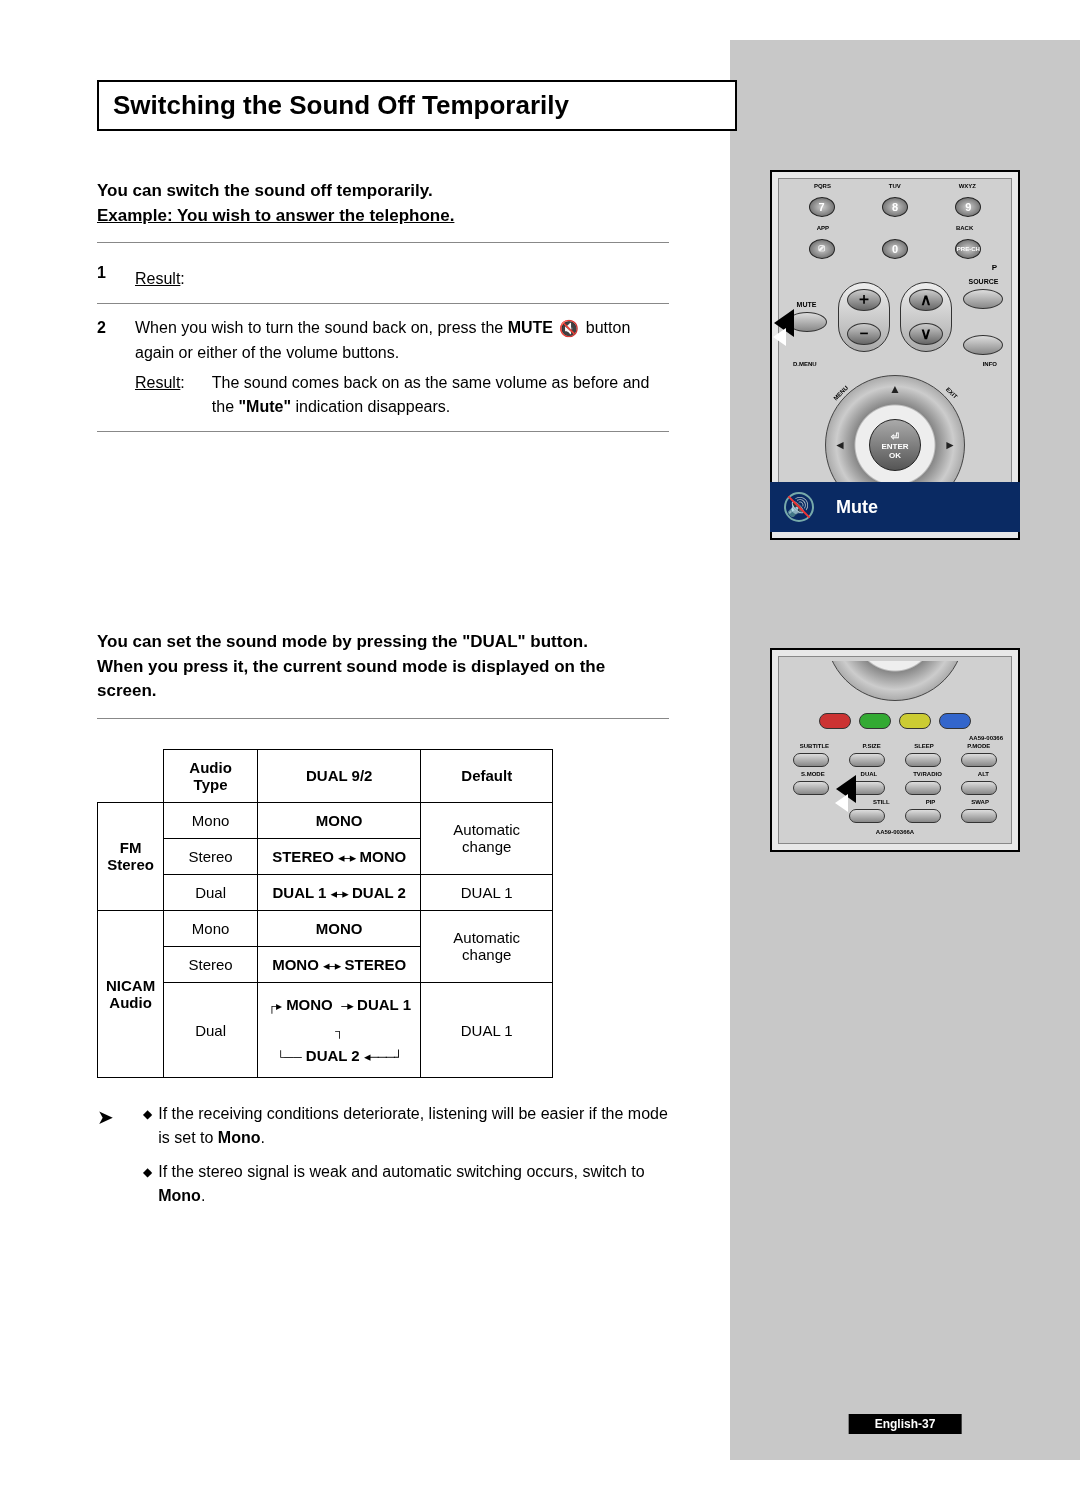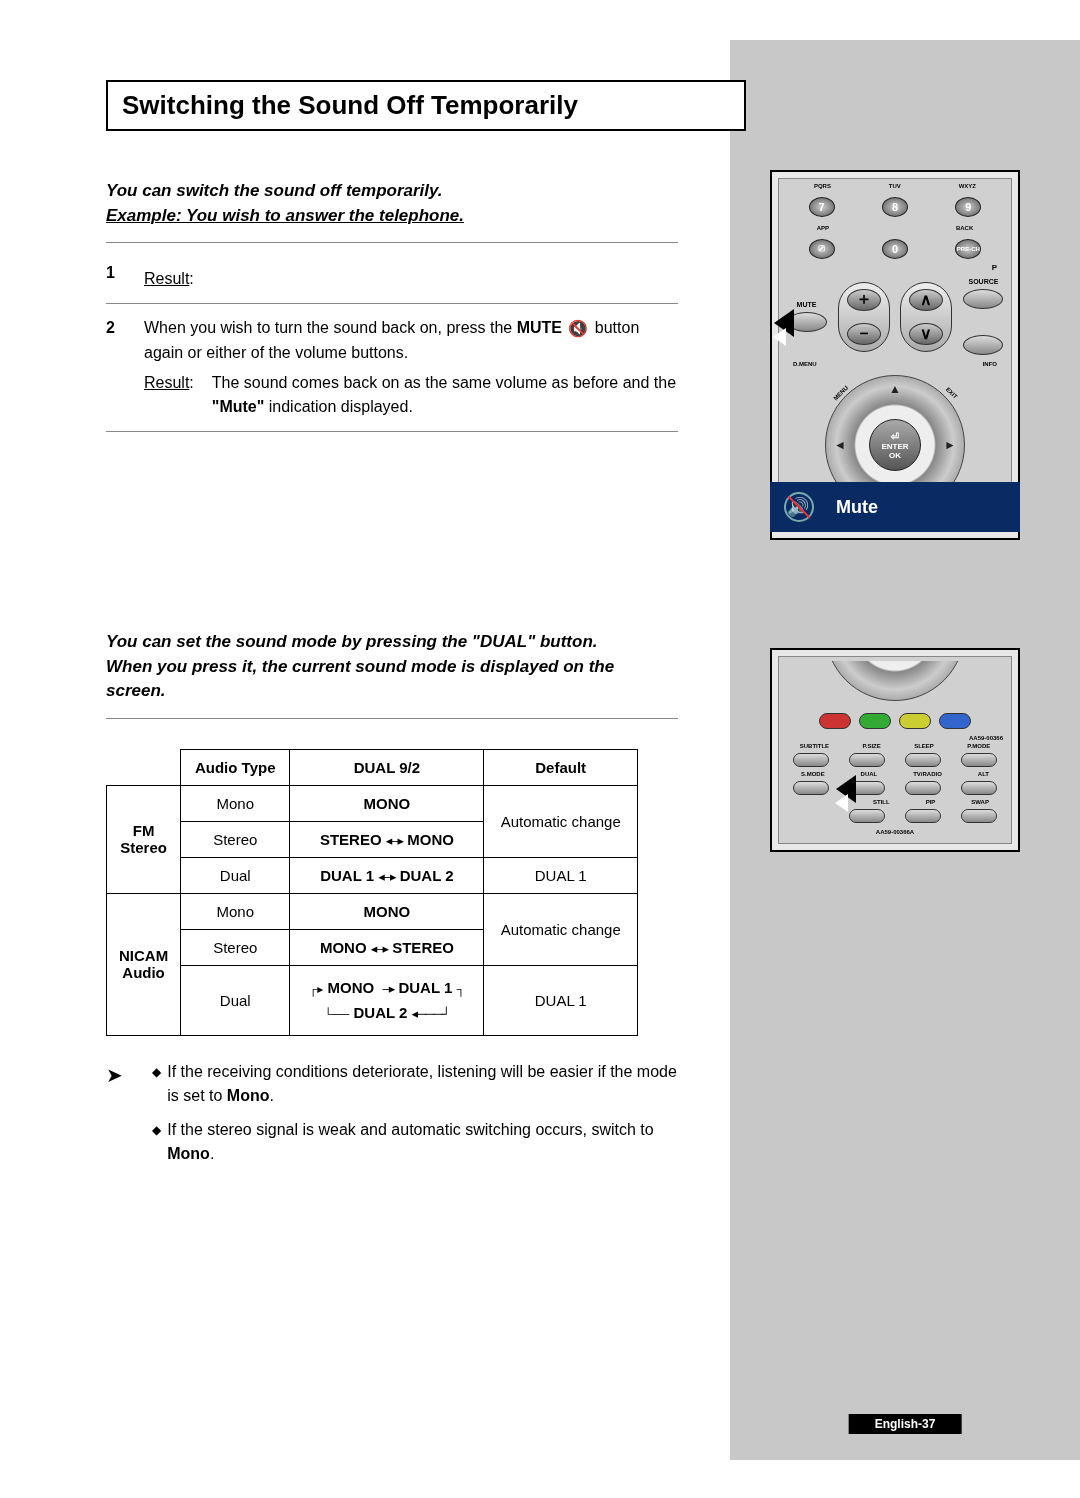--- a/index.html
+++ b/index.html
@@ -15,38 +15,37 @@
   .right-col {
     position: absolute;
     right: 0;
     top: 40px;
     width: 350px;
     height: 1420px;
     background: #c8c8c8;
   }
   .left-col {
     position: absolute;
-    left: 16px;
+    left: 7px;
     top: 40px;
     width: 730px;
     padding: 40px 68px 40px 90px;
   }
   .heading-box {
     border: 2px solid #000;
     padding: 8px 14px;
     font-size: 26px;
     font-weight: 800;
     background:#fff;
     position:relative;
     width:640px;
     z-index:2;
   }
   .intro {
     margin-top: 48px;
-    font-style: italic;
     font-weight: bold;
     font-size: 17px;
     line-height: 1.45;
   }
   .thin-rule {
     border: none;
     border-top: 1px solid #888;
     margin: 14px 0 0 0;
   }
   .steps { margin-top: 6px; }
@@ -56,21 +55,21 @@
     border-bottom: 1px solid #888;
     font-size: 16px;
     line-height: 1.5;
   }
   .step .num {
     width: 38px;
     font-weight: bold;
   }
   .step .body { flex: 1; }
   .result-label { text-decoration: underline; }
-  .result-line { display:flex; gap:18px; margin-top:6px;}
+  .result-line { display:flex; gap:27px; margin-top:6px;}
   .result-line .rtxt{flex:1;}
   .mute-icon {
     display:inline-block;
     vertical-align:middle;
     margin:0 2px;
   }
   .remote-box {
     position:absolute;
     left: 40px;
     width: 250px;
@@ -136,21 +135,21 @@
     position:absolute;left:-1px;width:0;height:0;
     border-top:9px solid transparent;border-bottom:9px solid transparent;
     border-right:13px solid #fff;top:5px;
   }
   .color-btns{display:flex;justify-content:center;gap:8px;padding:6px;}
   .cbtn{width:32px;height:16px;border-radius:8px;border:1px solid #333;}
   .small-row{display:flex;justify-content:space-around;padding:2px 4px;}
   .sbtn{width:36px;height:14px;border-radius:7px;background:linear-gradient(#ddd,#888);border:1px solid #333;}
   
   table.sound{
-    border-collapse:collapse;width:532px;margin-top:30px;font-size:15px;
+    border-collapse:collapse;width:456px;margin-top:30px;font-size:15px;
   }
   table.sound td, table.sound th{
     border:1px solid #000;padding:9px 8px;text-align:center;
   }
   table.sound th{font-weight:bold;}
   table.sound .rowhead{font-weight:bold;text-align:center;}
   .dbl-arrow{font-size:13px;letter-spacing:-1px;}
   .notes{margin-top:24px;font-size:16px;line-height:1.5;display:flex;}
   .notes-ind{width:46px;font-size:20px;} 
   .note-item{display:flex;gap:6px;margin-bottom:10px;}
@@ -321,21 +320,21 @@
     </div>
     <div class="step">
       <div class="num">2</div>
       <div class="body">
         <div>
           <span>When you wish to turn the sound back on, press the </span><b>MUTE</b>
           <span class="mute-icon">🔇</span><span> button again or either of the volume buttons.</span>
         </div>
         <div class="result-line">
           <span><span class="result-label">Result</span>:</span>
-          <span class="rtxt"><span>The sound comes back on as the same volume as before and the </span><b>"Mute"</b><span> indication displayed.</span></span>
+          <span class="rtxt"><span>The sound comes back on as the same volume as before and the </span><b>"Mute"</b><span> indication disappears.</span></span>
         </div>
       </div>
     </div>
   </div>
 
   <div style="height:150px;"></div>
 
   <div class="intro">
     <div>You can set the sound mode by pressing the "DUAL" button.</div>
     <div>When you press it, the current sound mode is displayed on the screen.</div>

